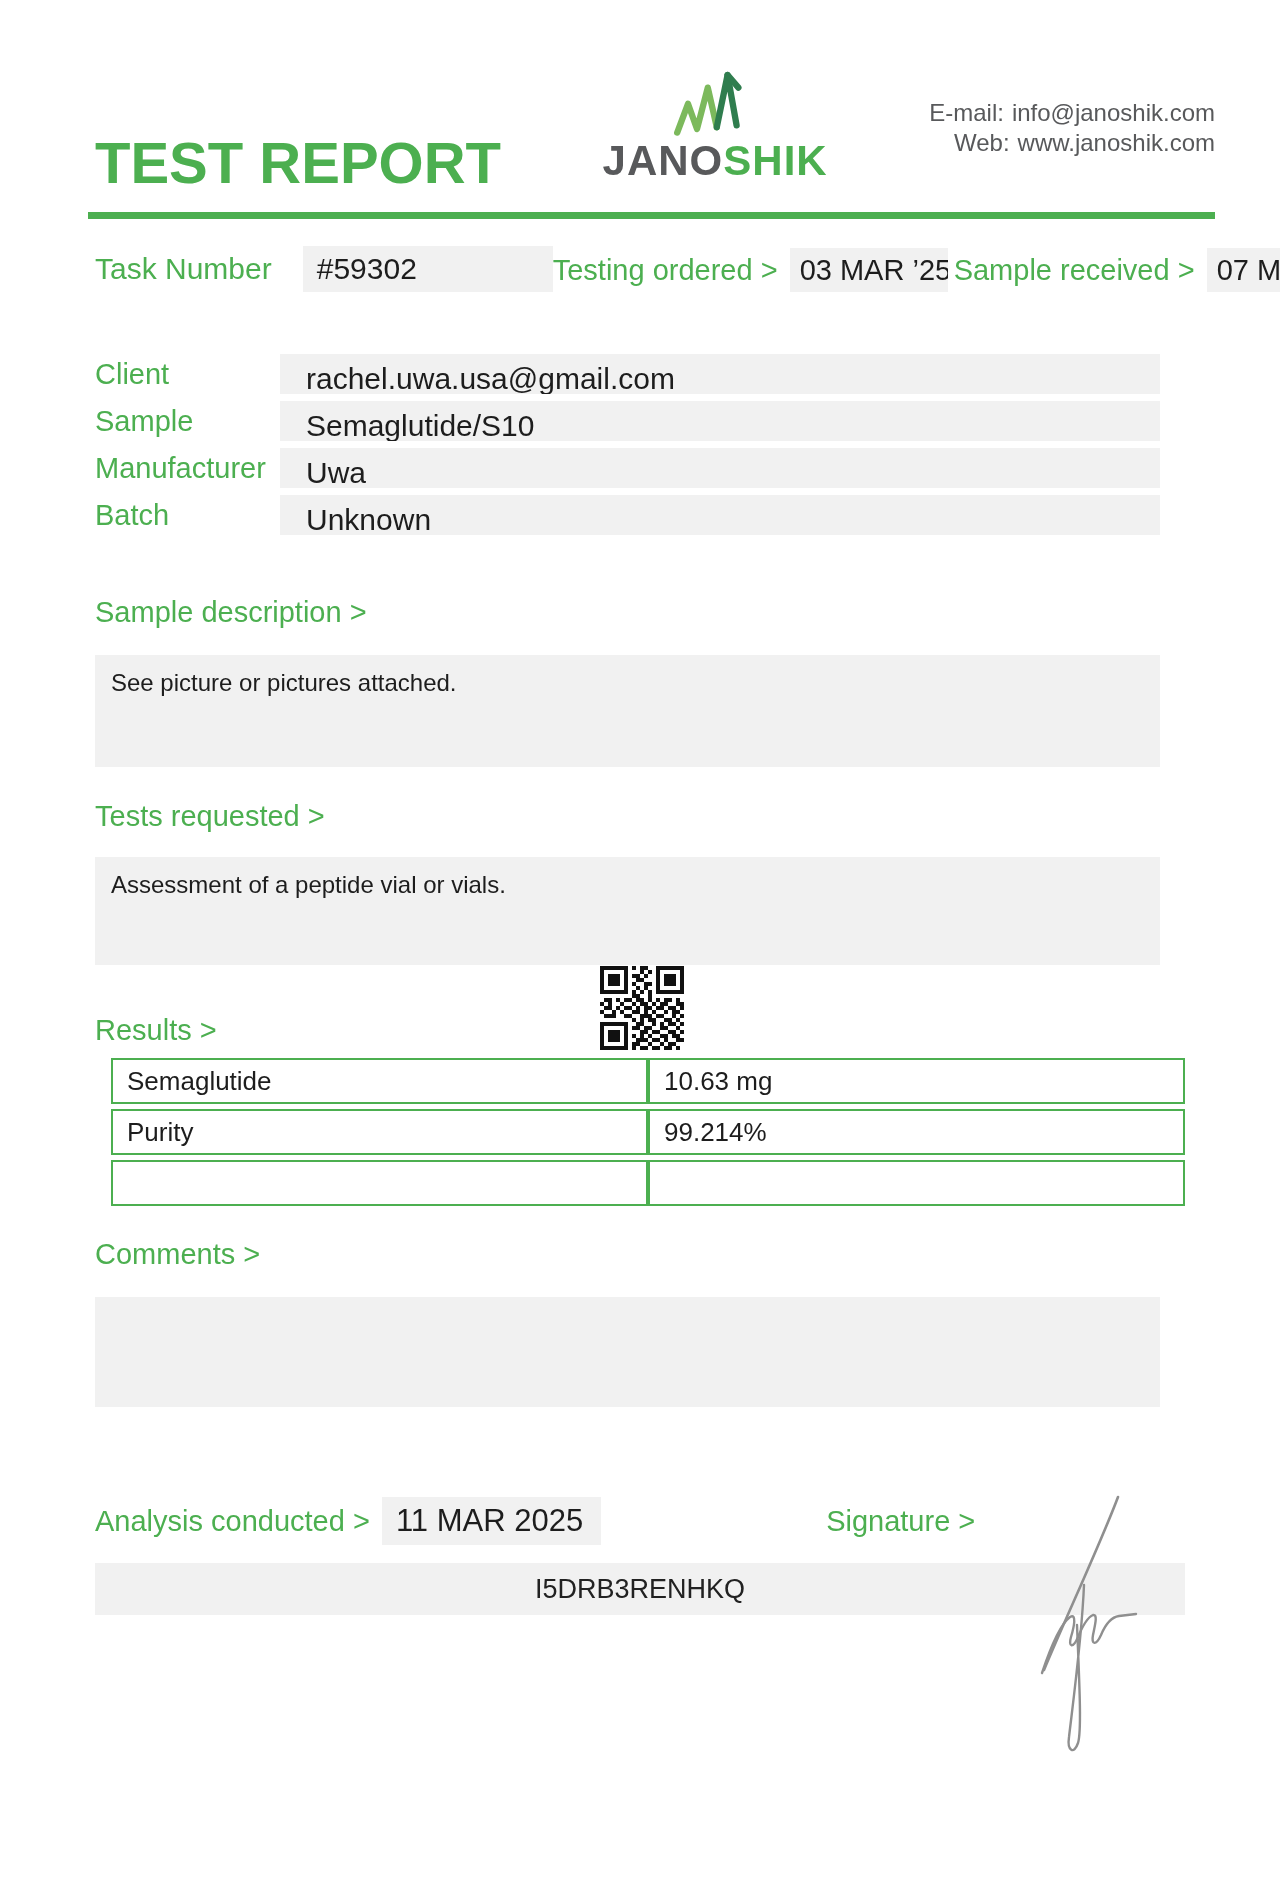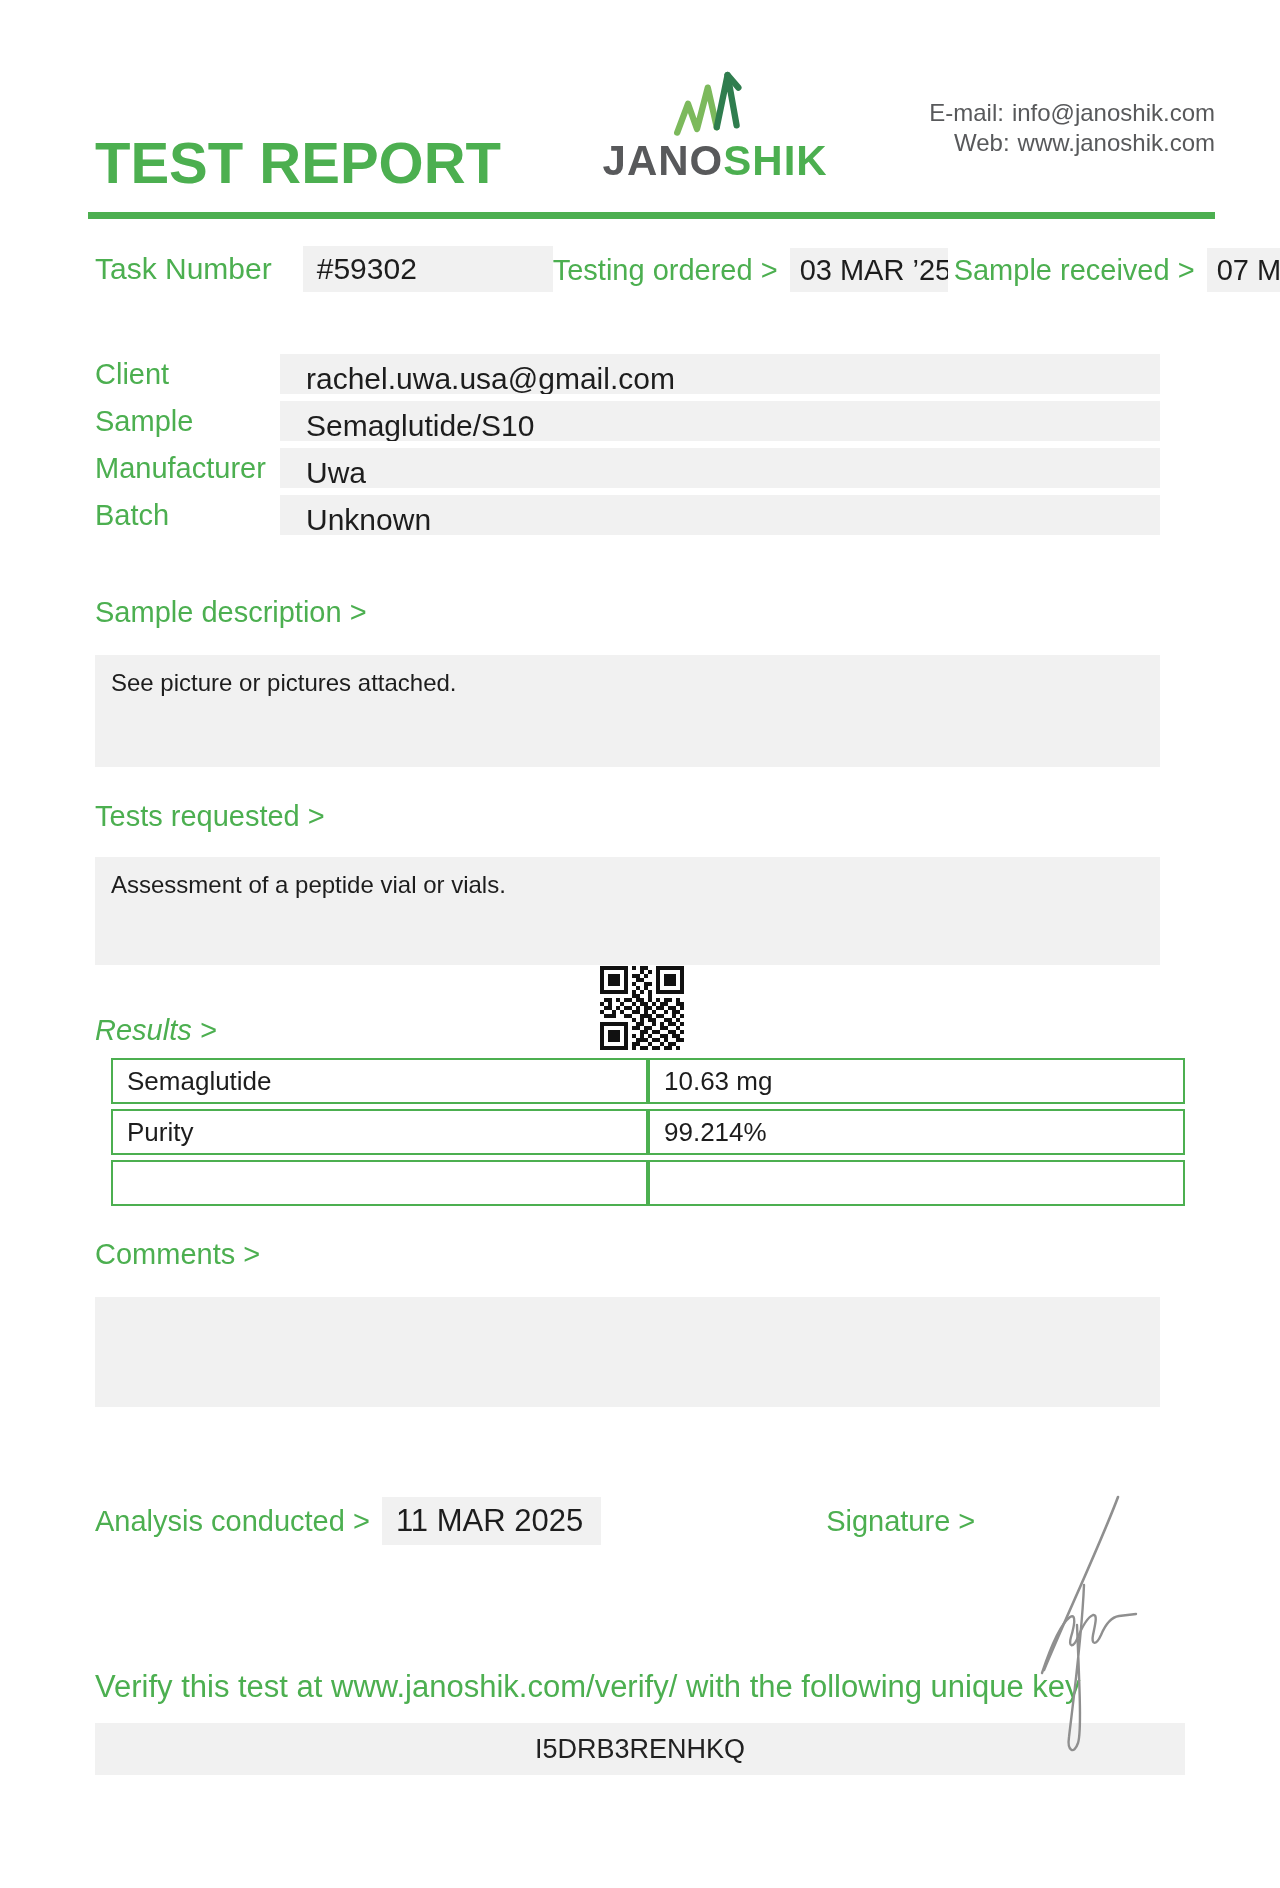--- a/index.html
+++ b/index.html
@@ -56,21 +56,21 @@
   .h-comments{margin-top:26px;}
   .sec-box{
     margin:26px 120px 0 95px;background:#f1f1f1;color:#1d1d1d;
     font-size:24px;padding:14px 16px;box-sizing:border-box;
   }
   .box-sample{height:112px;margin-top:26px;}
   .box-tests{height:108px;margin-top:24px;}
   .box-comments{height:110px;}
   
   .results-head{position:relative;height:88px;margin:0 95px;}
-  .results-title{position:absolute;left:0;bottom:6px;font-style:italic;}
+  .results-title{position:absolute;left:0;bottom:6px;}
   .qr{position:absolute;left:505px;top:1px;width:84px;height:84px;}
   .qr svg{width:84px;height:84px;display:block;}
   table.results{
     width:1090px;margin:0 95px;border-collapse:separate;border-spacing:0 5px;
     table-layout:fixed;
     padding-left:16px;
   }
   table.results td{
     border:2px solid #4caf50;background:#ffffff;height:42px;
     font-size:26px;color:#1d1d1d;padding:0 0 0 14px;
@@ -426,16 +426,15 @@
     <span class="field analysis-field">11 MAR 2025</span>
     <span class="g-label sig-label">Signature &gt;</span>
   </section>
 
   <svg class="signature" viewBox="0 0 120 280" fill="none">
     <path d="M96 12 C80 55, 45 130, 22 185" stroke="#8f8f8f" stroke-width="2.6" stroke-linecap="round"></path>
     <path d="M20 188 C30 158, 40 138, 48 132 C55 128, 52 142, 49 152 C46 162, 51 164, 56 152 C61 140, 66 132, 71 130 C76 129, 73 140, 71 150 C69 160, 74 161, 79 150 C84 138, 90 132, 97 131 L114 129" stroke="#8f8f8f" stroke-width="2.4" stroke-linecap="round"></path>
     <path d="M62 100 C60 150, 52 210, 47 252 C45 266, 52 270, 56 258 C60 246, 57 190, 55 140" stroke="#8f8f8f" stroke-width="2.4" stroke-linecap="round"></path>
   </svg>
 
-  <div class="verify">Verify this test at www.janoshik.com/verify/ with the following unique key</div>
   <div class="key-box">I5DRB3RENHKQ</div>
 
 </div>
 
 </body></html>

